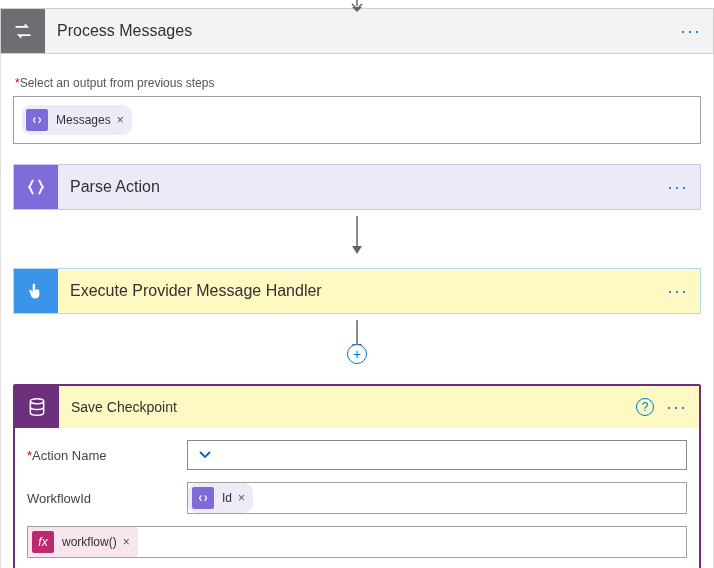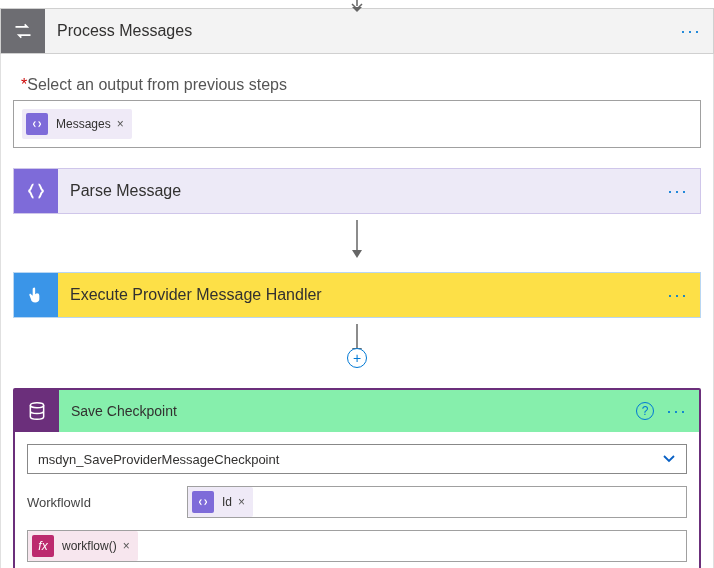--- a/index.html
+++ b/index.html
@@ -4,35 +4,35 @@
 <style>
 * { box-sizing: border-box; margin: 0; padding: 0; }
 body { font-family: "Segoe UI", Arial, sans-serif; font-size: 13px; color: #323130; background: #fff; padding: 0; width: 714px; }
 .container { padding: 8px 12px 20px 12px; }
 
 .card-header { display: flex; align-items: center; border: 1px solid #d0d0d0; background: #f3f3f3; }
 .card-header .icon-box { width: 44px; height: 44px; display: flex; align-items: center; justify-content: center; flex-shrink: 0; }
 .card-header .title { flex: 1; padding-left: 12px; font-size: 16px; }
 .card-header .ellipsis { padding: 0 12px; color: #0078d4; font-size: 18px; letter-spacing: 1px; cursor: pointer; }
 
-.field-label { font-size: 16px; color: #555; margin: 14px 0 6px 8px; }
+.field-label { font-size: 12px; color: #555; margin: 14px 0 6px 2px; }
 .field-label .req { color: #c00; }
 
 .token-box { border: 1px solid #a0a0a0; padding: 8px; background: #fff; }
-.token { display: inline-flex; align-items: center; background: #efeaf7; border-radius: 2px; padding: 4px 8px 4px 4px; font-size: 12px; }
+.token { display: inline-flex; align-items: center; background: #efeaf7; border-radius: 9px; padding: 4px 8px 4px 4px; font-size: 12px; }
 .token .ticon { width: 22px; height: 22px; border-radius: 2px; display: flex; align-items: center; justify-content: center; margin-right: 8px; }
 .token .tx { margin-left: 6px; color: #555; cursor: pointer; }
 
 .card { border: 1px solid #c0c0e0; margin-top: 18px; }
 .card-lilac { background: #edeaf7; border-color: #cfc6ea; }
 .card-lilac .icon-box { background: #7e6bd9; }
-.card-blue { background: #fde047; border-color: #b8d6f2; }
+.card-blue { background: #fef9c3; border-color: #b8d6f2; }
 .card-blue .icon-box { background: #3a95e8; }
 .card-purple { border: 2px solid #6b2f7b; margin-top: 20px; border-radius: 2px; }
-.card-purple .header { background: #86efac; display: flex; align-items: center; }
+.card-purple .header { background: #fef9c3; display: flex; align-items: center; }
 .card-purple .header .icon-box { background: #6b2f7b; width: 44px; height: 42px; display:flex; align-items:center; justify-content:center; }
 .card-purple .header .title { flex:1; padding-left:12px; font-size:14px; }
 .card-purple .header .help { color:#0078d4; padding:0 6px; cursor:pointer; font-size:16px; }
 .card-purple .header .ellipsis { color:#0078d4; padding:0 12px; font-size:18px; letter-spacing:1px; cursor:pointer; }
 .card-purple .body { background:#fff; padding:12px 12px 16px 12px; }
 
 .row { display:flex; align-items:center; margin-bottom:12px; }
 .row:last-child{margin-bottom:0;}
 .row .rlabel { width: 160px; font-size:13px; color:#444; }
 .row .rlabel .req{color:#c00;}
@@ -92,21 +92,21 @@
       <span class="tx">×</span>
     </span>
   </div>
 
   <div class="card card-lilac card-header" style="margin-top:20px;">
     <div class="icon-box">
       <svg width="20" height="20" viewBox="0 0 24 24">
           <path fill="none" stroke="#fff" stroke-width="2.2" d="M9 4C6 4 7 11 3 12c4 1 3 8 6 8M15 4c3 0 2 7 6 8-4 1-3 8-6 8"></path>
         </svg>
     </div>
-    <div class="title">Parse Message</div>
+    <div class="title">Parse Action</div>
     <div class="ellipsis">···</div>
   </div>
 
   <div class="arrow-col">
     <svg width="16" height="40">
         <path d="M8 0 L8 30" stroke="#666" stroke-width="1.5"></path>
         <path d="M3 30 L8 38 L13 30 Z" fill="#666"></path>
       </svg>
   </div>
 
@@ -139,23 +139,23 @@
           </svg>
       </div>
       <div class="title">Save Checkpoint</div>
       <div class="help" style="border:1.5px solid #0078d4; border-radius:50%; width:18px; height:18px; display:flex;align-items:center;justify-content:center;font-size:12px;">
           <span>?</span>
         </div>
       <div class="ellipsis">···</div>
     </div>
     <div class="body">
       <div class="row">
+        <div class="rlabel"><span class="req">*</span><span>Action Name</span></div>
         <div class="rfield">
           <div class="select-box">
-            <span>msdyn_SaveProviderMessageCheckpoint</span>
             <span class="chev">
               <svg width="14" height="10" viewBox="0 0 14 10">
                   <path d="M2 2 L7 7 L12 2" fill="none" stroke="#0860c4" stroke-width="1.8"></path>
                 </svg>
             </span>
           </div>
         </div>
       </div>
       <div class="row">
         <div class="rlabel">WorkflowId</div>

